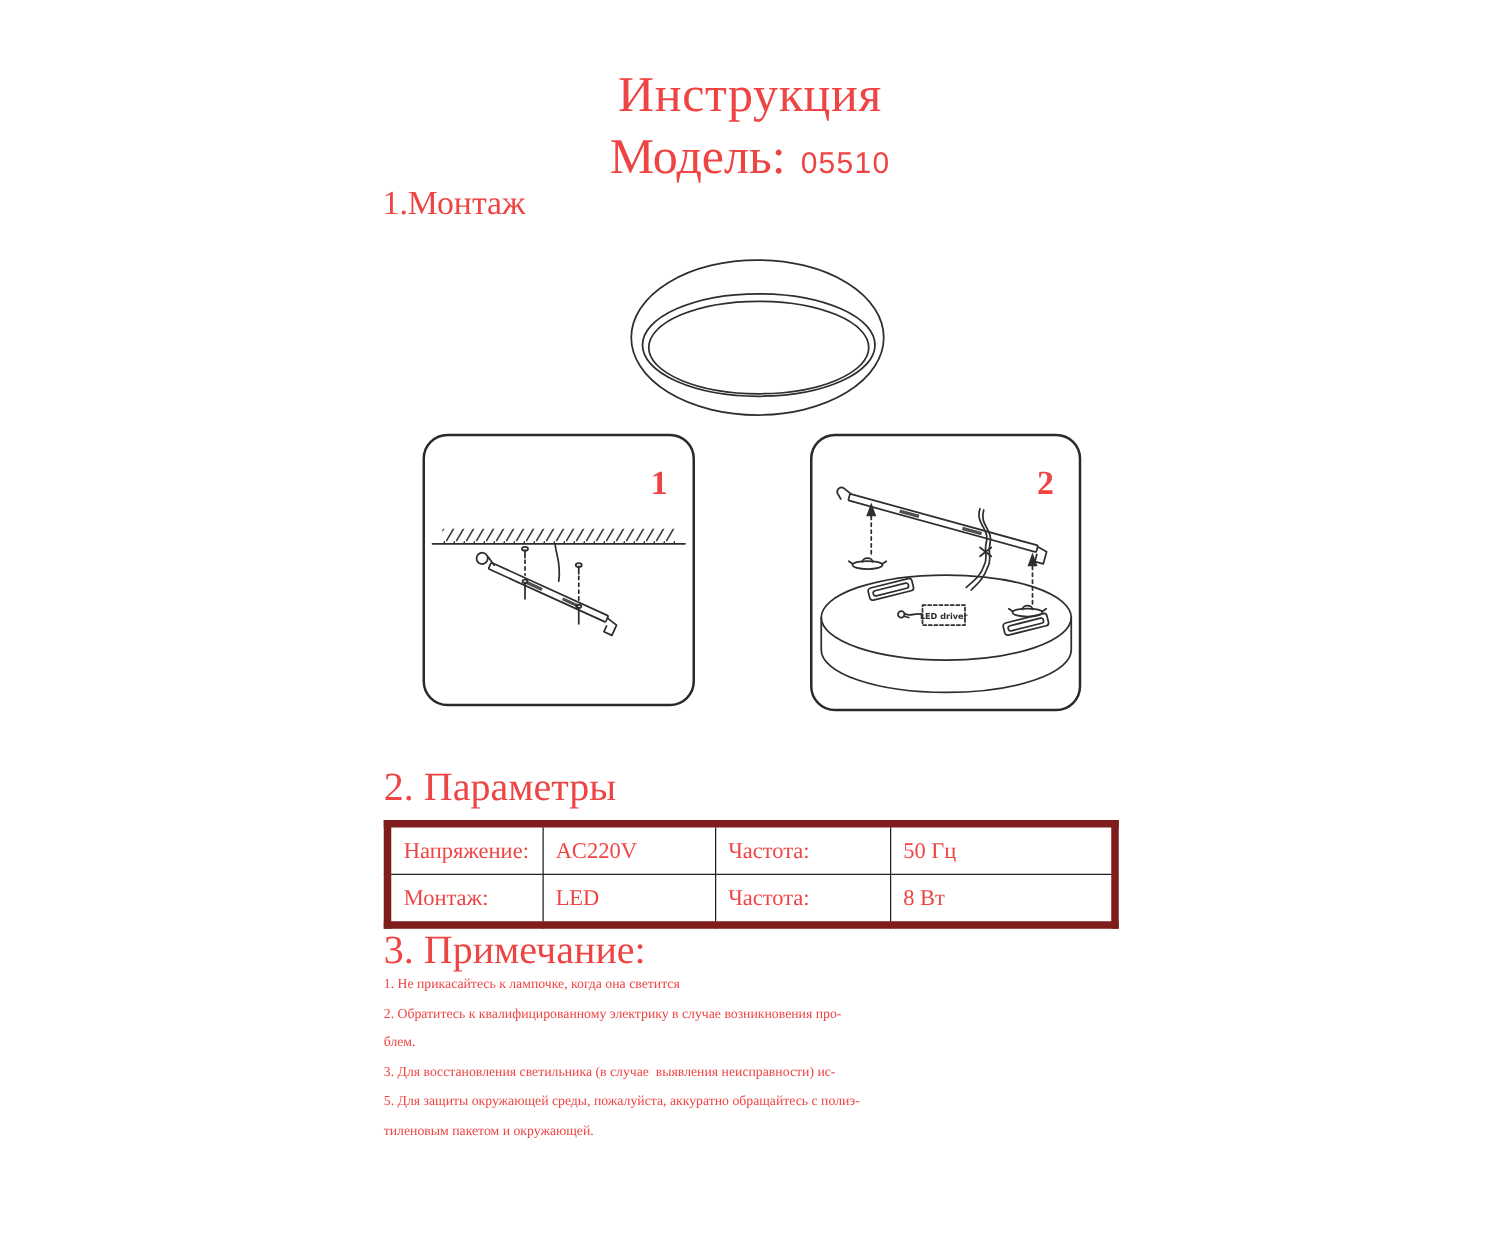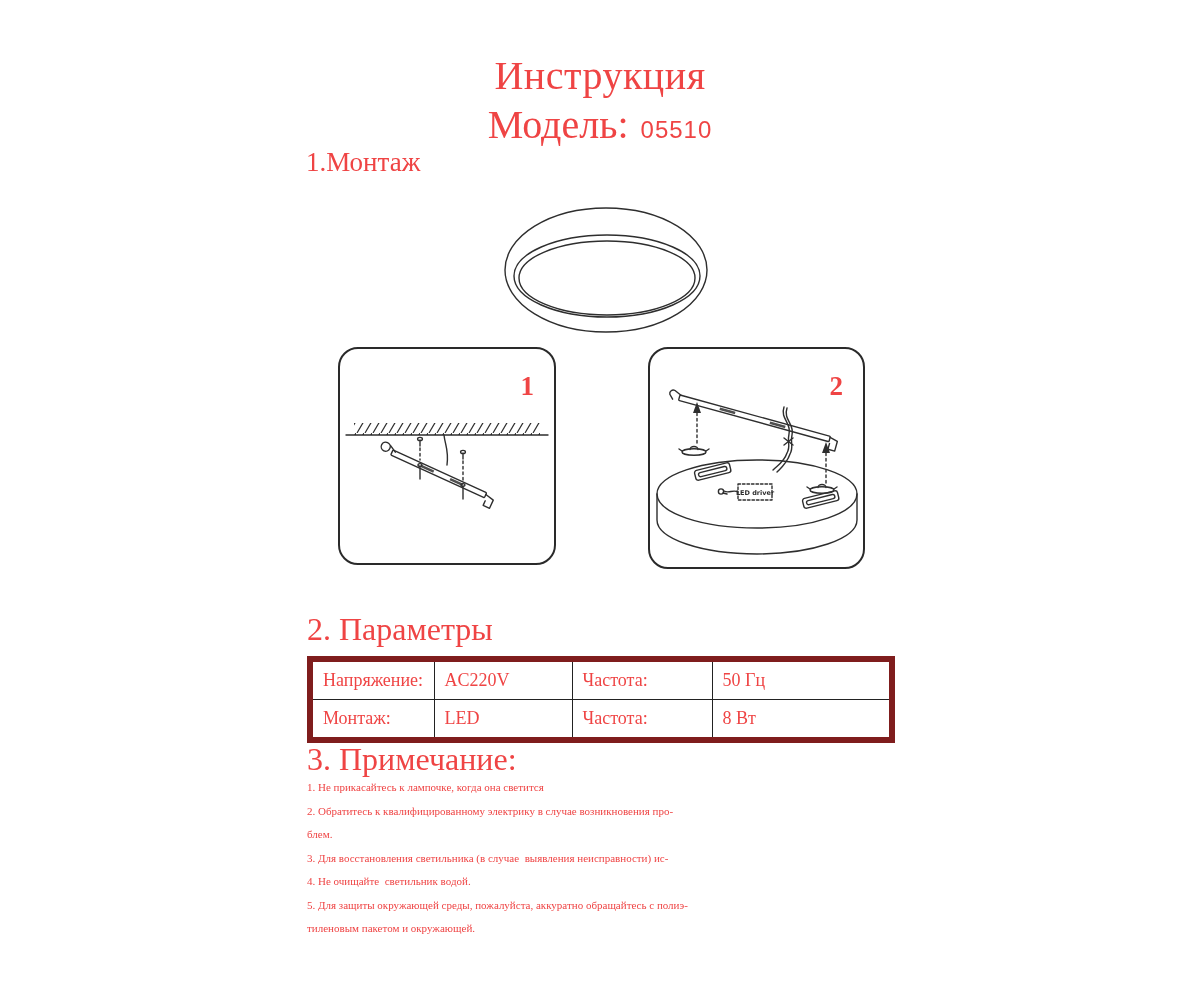--- a/index.html
+++ b/index.html
@@ -175,18 +175,17 @@
     </tr>
   </tbody>
     </table>
 
   <div class="abs h-section h-notes">3. Примечание:</div>
   <div class="abs notes-block">
     <div class="note-line">1. Не прикасайтесь к лампочке, когда она светится</div>
     <div class="note-line">2. Обратитесь к квалифицированному электрику в случае возникновения про-</div>
     <div class="note-line">блем.</div>
     <div class="note-line">3. Для восстановления светильника (в случае  выявления неисправности) ис-</div>
-    <div class="note-line">4. Не очищайте  светильник водой.</div>
     <div class="note-line">5. Для защиты окружающей среды, пожалуйста, аккуратно обращайтесь с полиэ-</div>
     <div class="note-line">тиленовым пакетом и окружающей.</div>
   </div>
 
 </div>
 
 </body></html>

